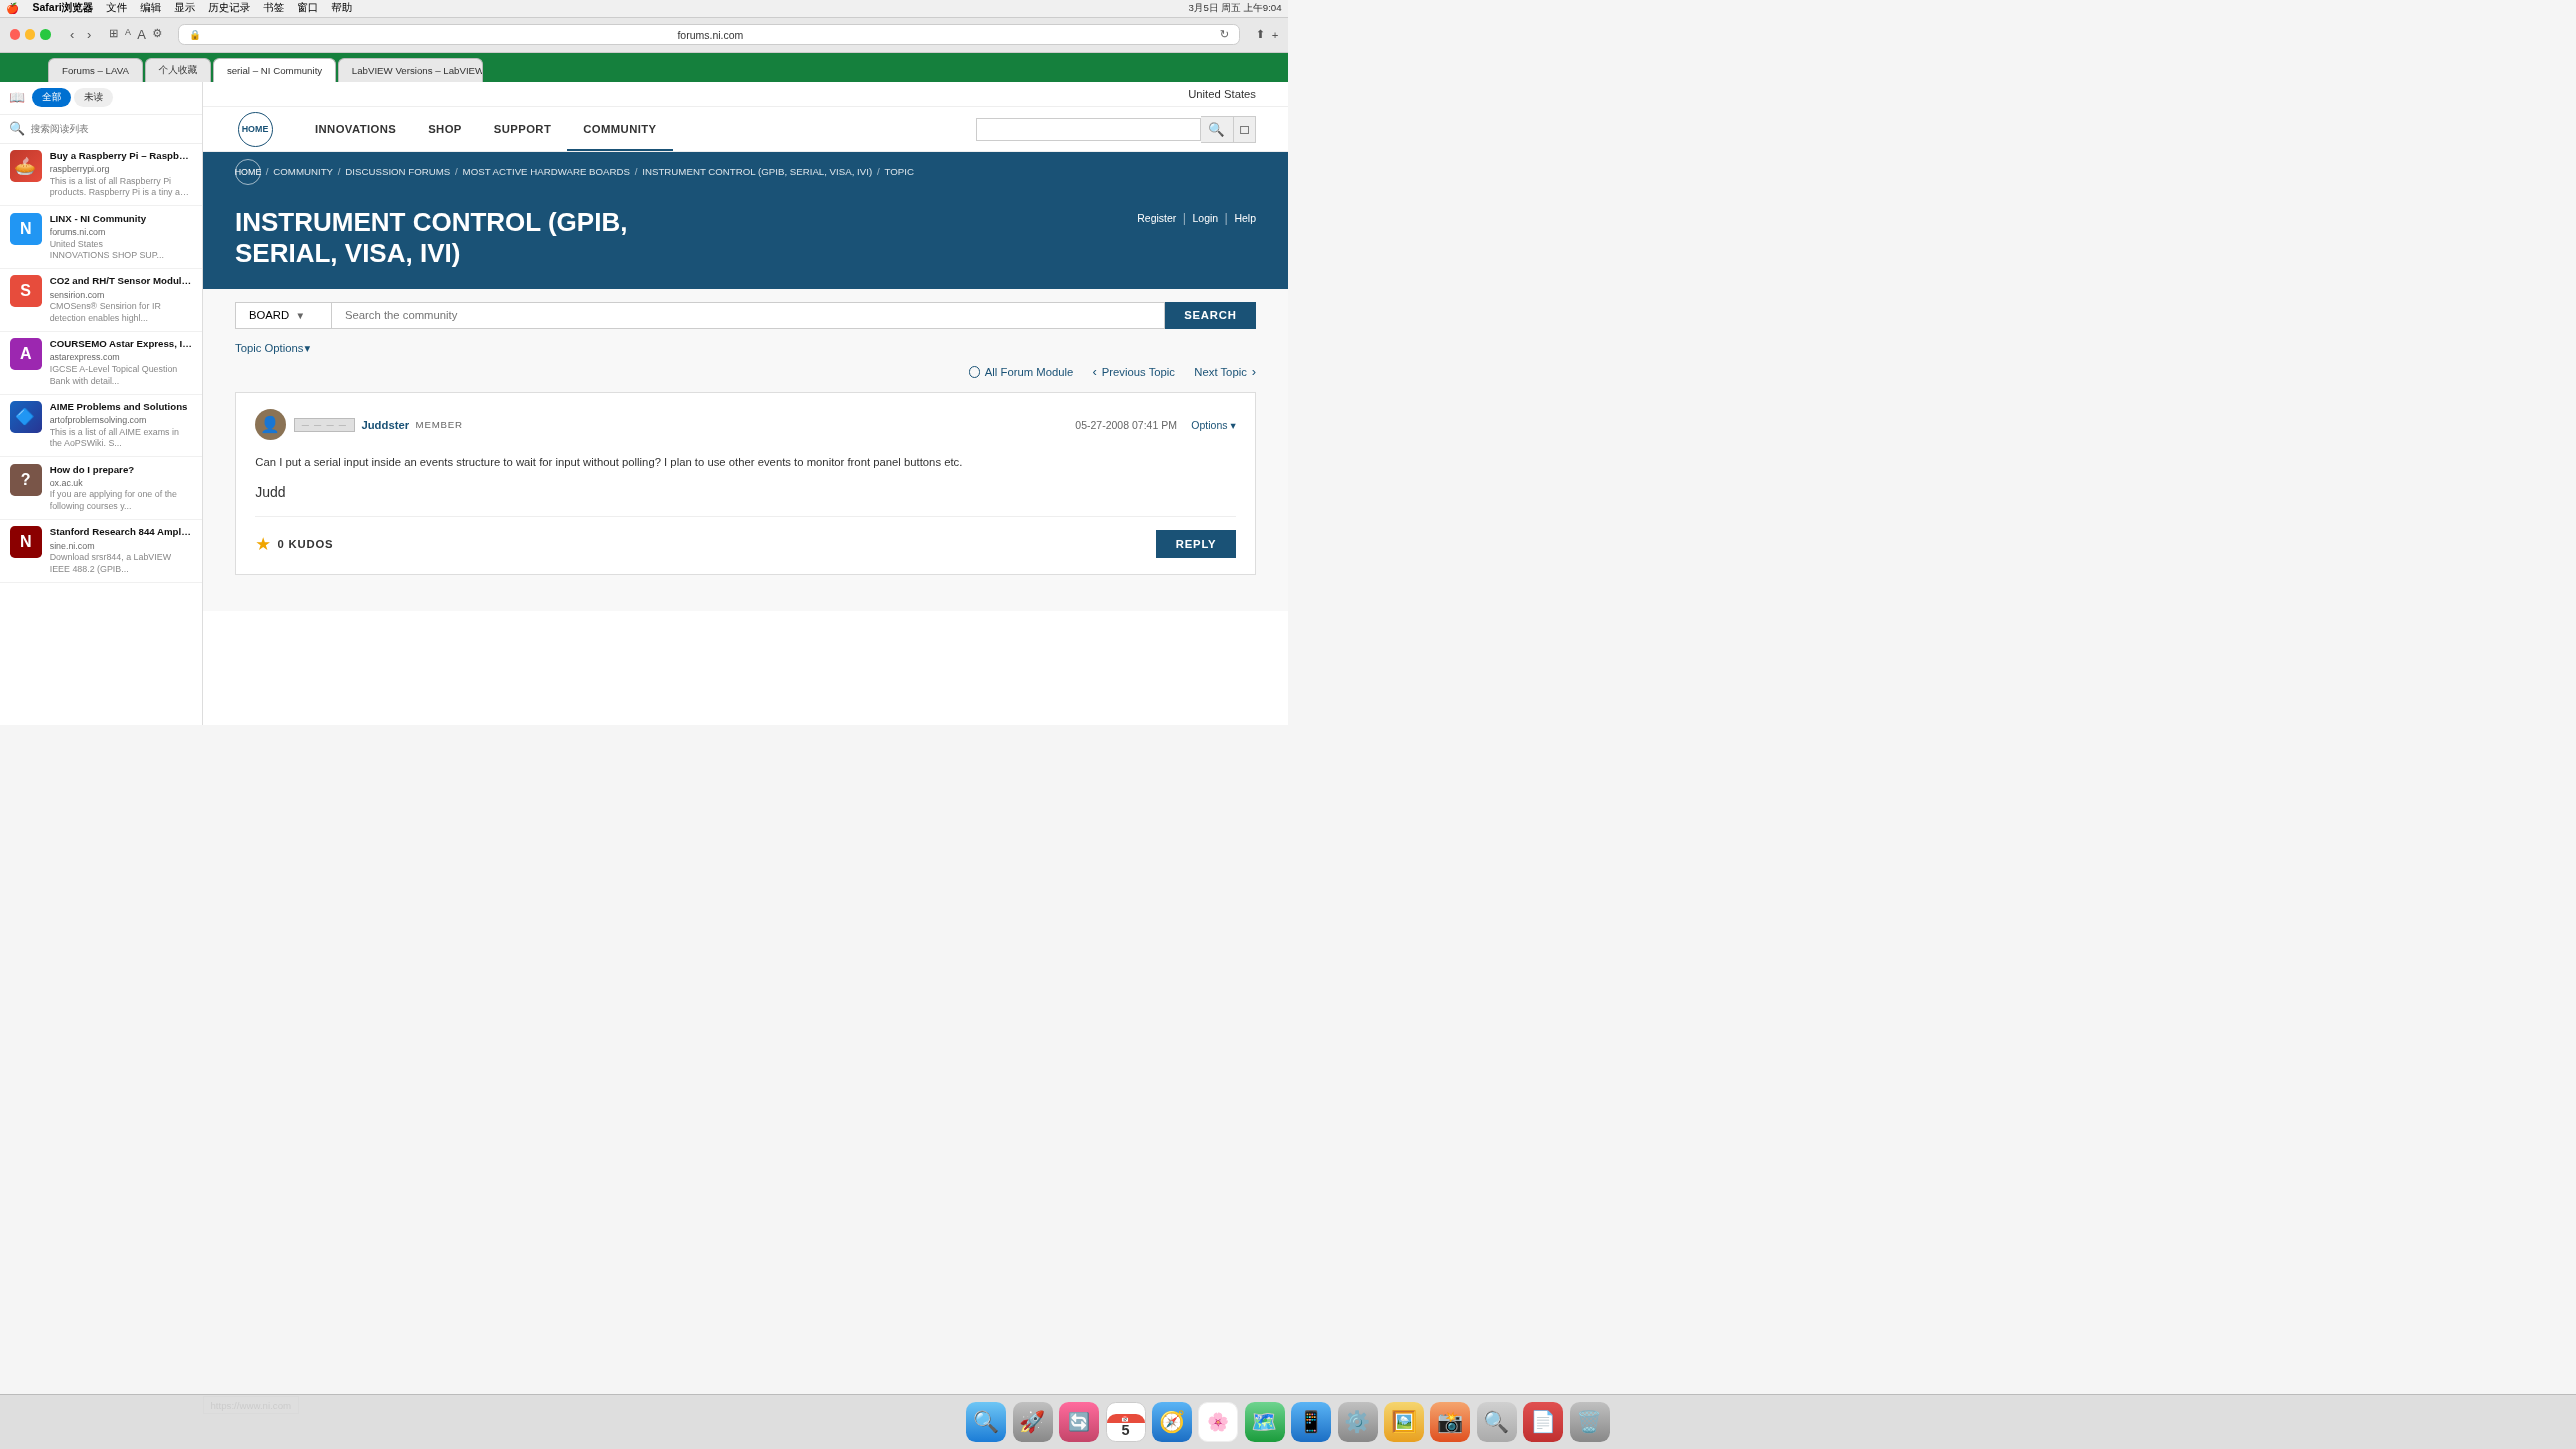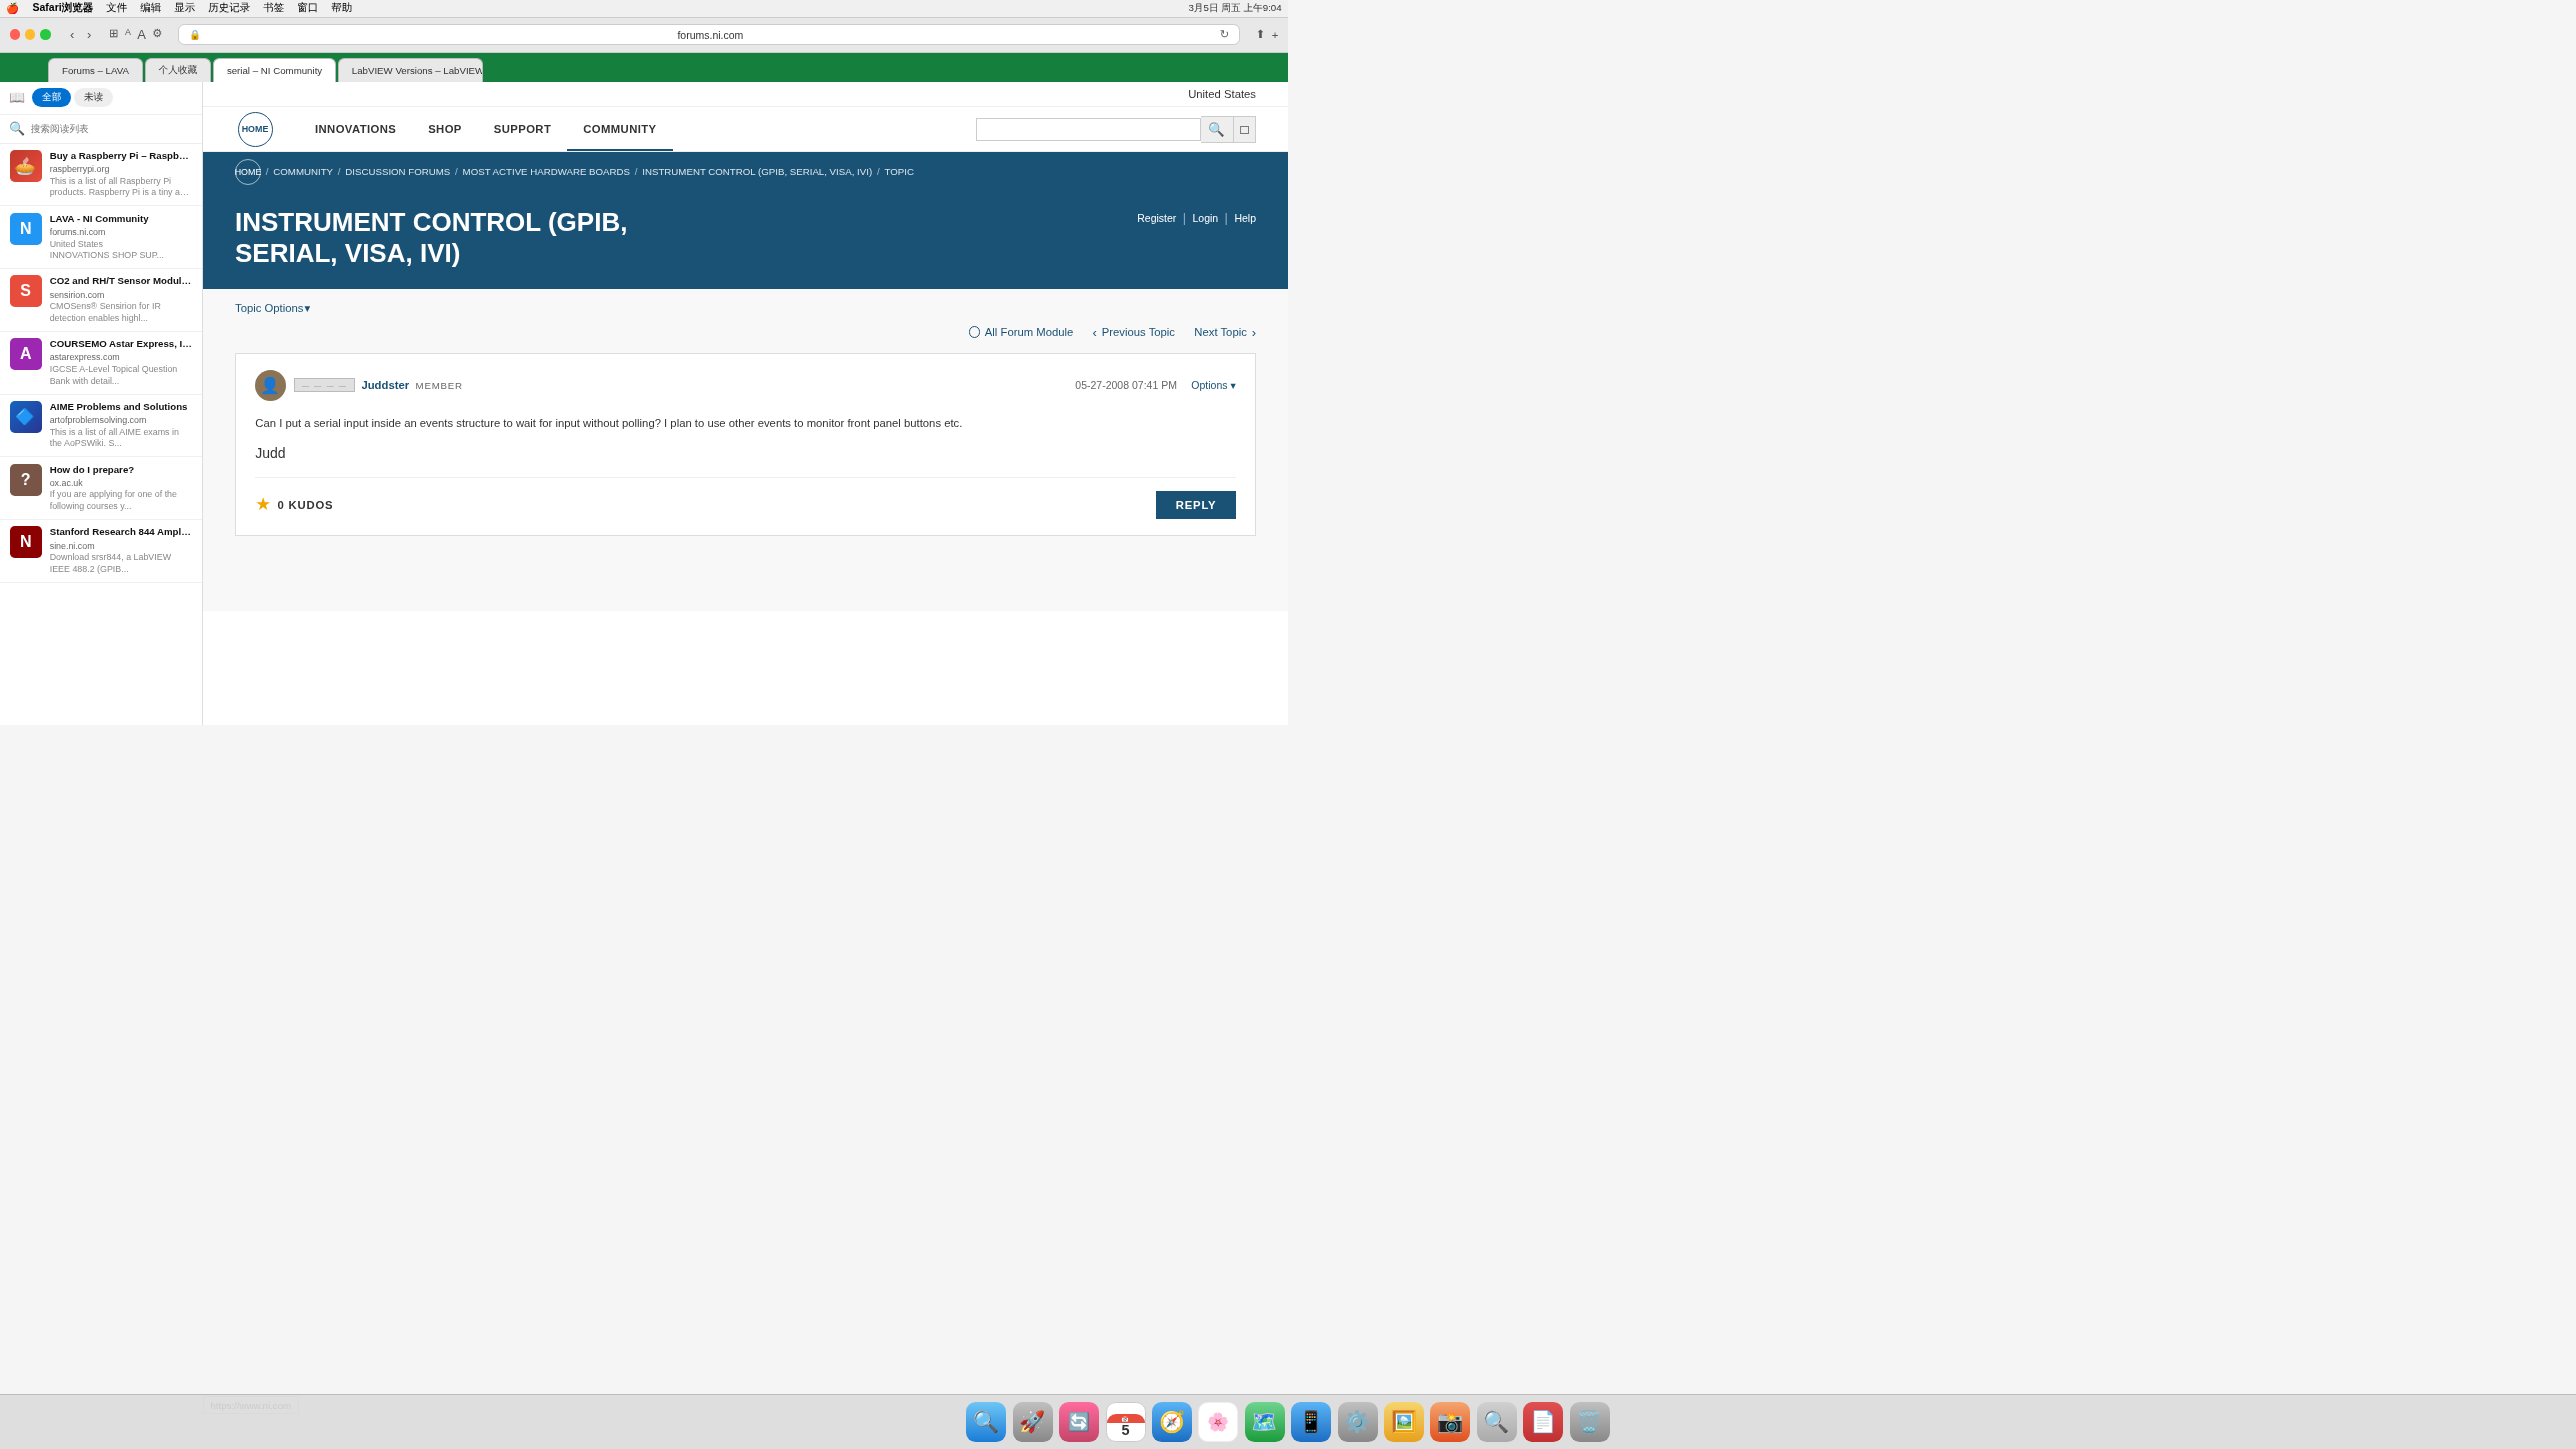--- a/index.html
+++ b/index.html
@@ -223,21 +223,21 @@
         <div class="sidebar-item-content">
           <div class="sidebar-item-title">Buy a Raspberry Pi – Raspberry Pi</div>
           <div class="sidebar-item-url">raspberrypi.org</div>
           <div class="sidebar-item-desc">This is a list of all Raspberry Pi products. Raspberry Pi is a tiny and affordable computer t...</div>
         </div>
       </div>
 
       <div class="sidebar-item">
         <div class="sidebar-avatar avatar-n" style="font-size:16px; font-weight:700;">N</div>
         <div class="sidebar-item-content">
-          <div class="sidebar-item-title">LAVA - NI Community</div>
+          <div class="sidebar-item-title">LINX - NI Community</div>
           <div class="sidebar-item-url">forums.ni.com</div>
           <div class="sidebar-item-desc">United States</div>
           <div class="sidebar-item-desc">INNOVATIONS SHOP SUP...</div>
         </div>
       </div>
 
       <div class="sidebar-item">
         <div class="sidebar-avatar avatar-s" style="font-size:16px; font-weight:700;">S</div>
         <div class="sidebar-item-content">
           <div class="sidebar-item-title">CO2 and RH/T Sensor Module | Sensirion</div>
@@ -333,20 +333,28 @@
           <span class="reg-sep">|</span>
           <a class="register-link">Login</a>
           <span class="reg-sep">|</span>
           <a class="register-link">Help</a>
         </div>
       </div>
     </div>
 
     <div class="forum-content">
 
+      <div class="forum-search-bar">
+        <div class="board-dropdown">
+          <span>BOARD</span>
+          <span class="board-dropdown-arrow">▼</span>
+        </div>
+        <input class="search-input" type="text" placeholder="Search the community" style="">
+        <button class="search-btn">SEARCH</button>
+      </div>
 
       <div class="topic-options">
         <button class="topic-options-btn">
           <span>Topic Options</span>
           <span>▾</span>
         </button>
       </div>
 
       <div class="forum-nav">
         <a class="forum-nav-item">

